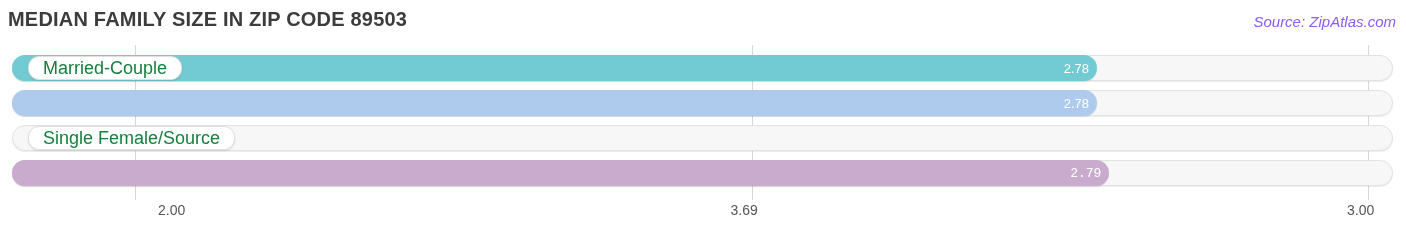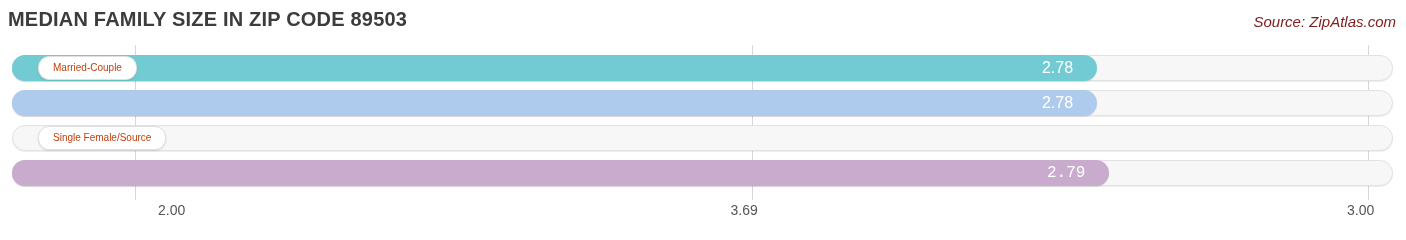--- a/index.html
+++ b/index.html
@@ -13,21 +13,21 @@
   .chart-root{position:absolute;inset:0;}
 
   
   .title{
     position:absolute;left:8px;top:8px;
     font-size:20px;color:#3c3c3c;
     letter-spacing:.2px;white-space:nowrap;font-weight:bold;
   }
   .source{
     position:absolute;right:10px;top:13px;
-    font-size:15px;font-style:italic;color:#7f1d1d;
+    font-size:15px;font-style:italic;color:#8b5cf6;
     white-space:nowrap;
   }
 
   
   .plot{
     position:absolute;left:0;right:0;
     top:45px;height:155px;
   }
   .gridlines{position:absolute;inset:0;pointer-events:none;}
   .gridline{
@@ -45,34 +45,34 @@
     border-radius:13px;
     box-sizing:border-box;
     box-shadow:0 1px 1px rgba(0,0,0,.07);
   }
   .bar{
     position:absolute;left:0;top:0;bottom:0;
     border-radius:13px;
     box-shadow:0 1px 1px rgba(0,0,0,.10);
   }
   .bar-value{
-    position:absolute;right:24px;top:50%;
+    position:absolute;right:8px;top:50%;
     transform:translateY(-50%);
-    font-size:16px;color:#ffffff;
+    font-size:13px;color:#ffffff;
     white-space:nowrap;
   }
   .cat-pill{
-    position:absolute;left:26px;top:50%;
+    position:absolute;left:16px;top:50%;
     transform:translateY(-50%);
     height:22px;line-height:22px;
     background:#ffffff;
     border:1px solid #e0e0e0;
     border-radius:11px;
     padding:0 14px;
-    font-size:10px;color:#c2410c;
+    font-size:18px;color:#15803d;
     white-space:nowrap;
     box-shadow:0 1px 2px rgba(0,0,0,.10);
   }
 
   
   .axis{position:absolute;left:0;right:0;top:200px;height:33px;}
   .tick{
     position:absolute;top:2px;
     font-size:14px;color:#555;
     white-space:nowrap;

